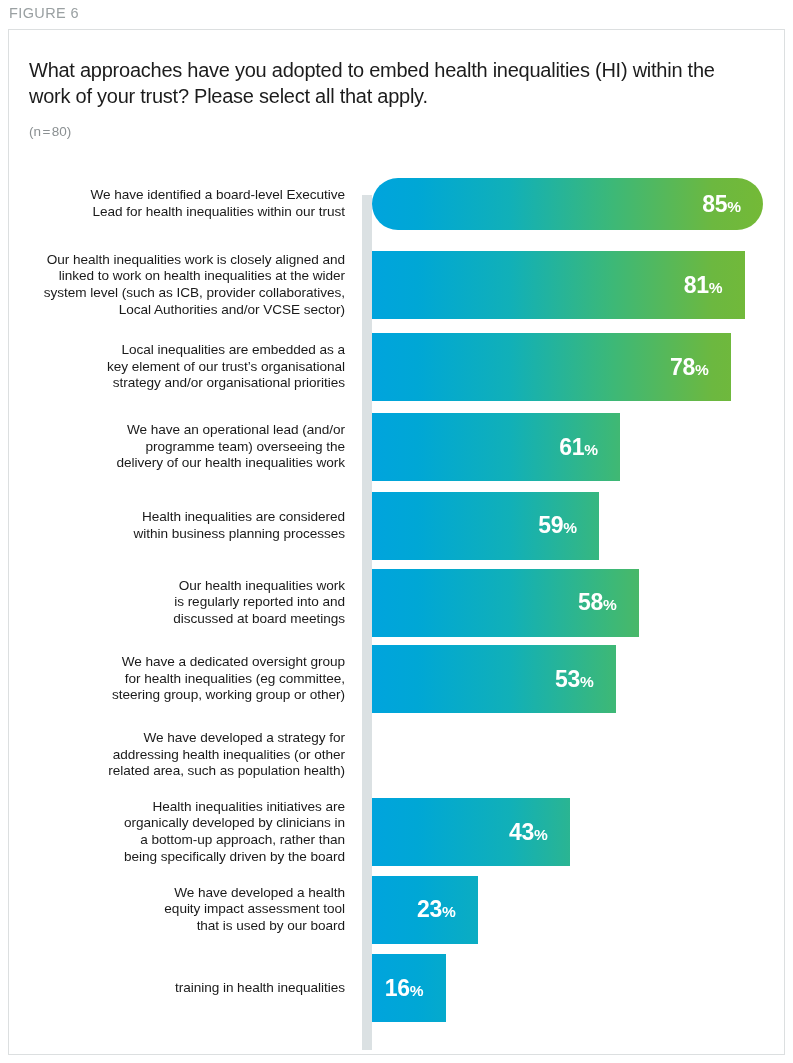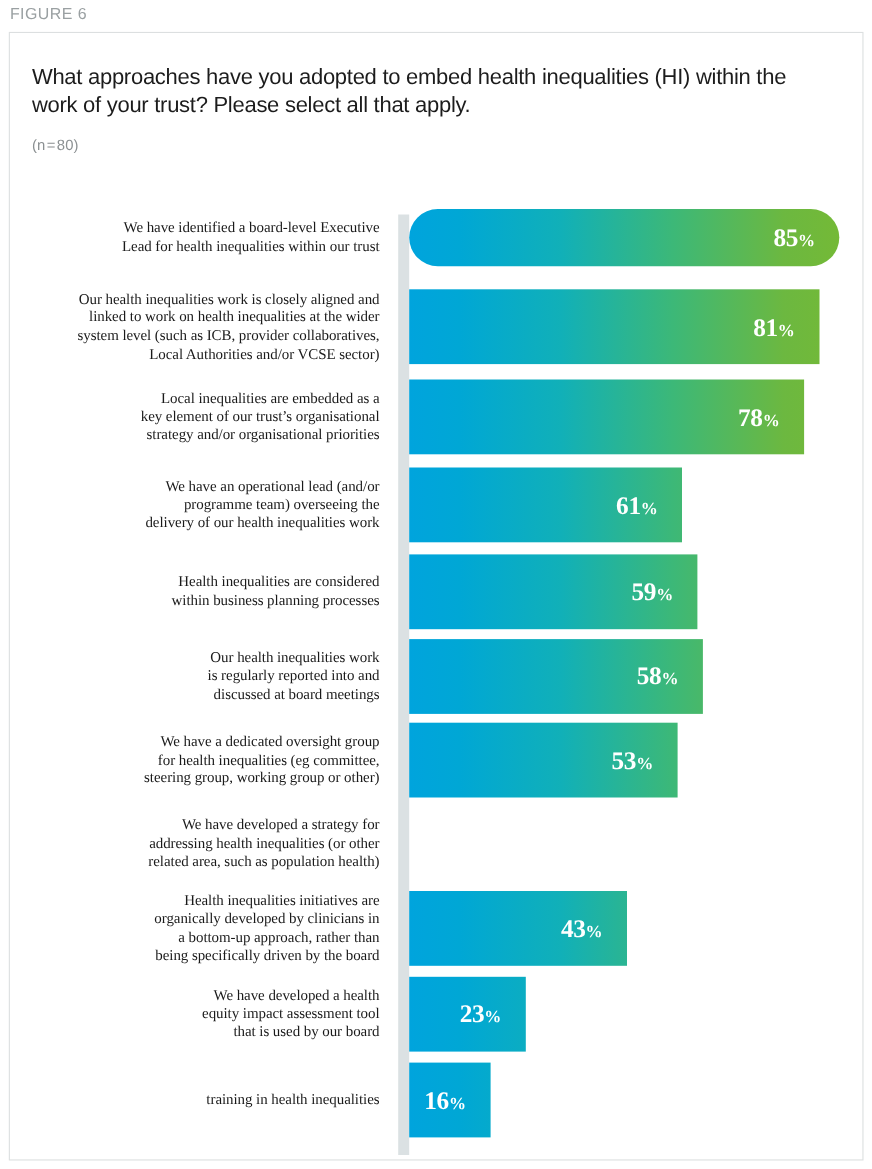--- a/index.html
+++ b/index.html
@@ -79,23 +79,22 @@
     left: 353px;
     top: 34px;
     width: 10px;
     height: 855px;
     background: #dbe1e3;
   }
 
   .rows {
     position: absolute;
     left: 0;
-    top: 16px;
+    top: 4px;
     width: 777px;
-    font-family: Liberation Serif, serif;
   }
 
   .row {
     position: relative;
     width: 100%;
     display: flex;
     align-items: center;
   }
 
   .row-label {
@@ -209,21 +208,21 @@
                 <div class="bar-value"><span>61</span><span class="pct">%</span></div>
               </div>
             </div>
           </div>
           <div class="row" style="height: 77px;">
             <div class="row-label">
               <div>Health inequalities are considered</div>
               <div>within business planning processes</div>
             </div>
             <div class="bar-track">
-              <div class="bar" style="width: 262px; height: 68px;">
+              <div class="bar" style="width: 227px; height: 68px;">
                 <div class="bar-value"><span>59</span><span class="pct">%</span></div>
               </div>
             </div>
           </div>
           <div class="row" style="height: 77px;">
             <div class="row-label">
               <div>Our health inequalities work</div>
               <div>is regularly reported into and</div>
               <div>discussed at board meetings</div>
             </div>

